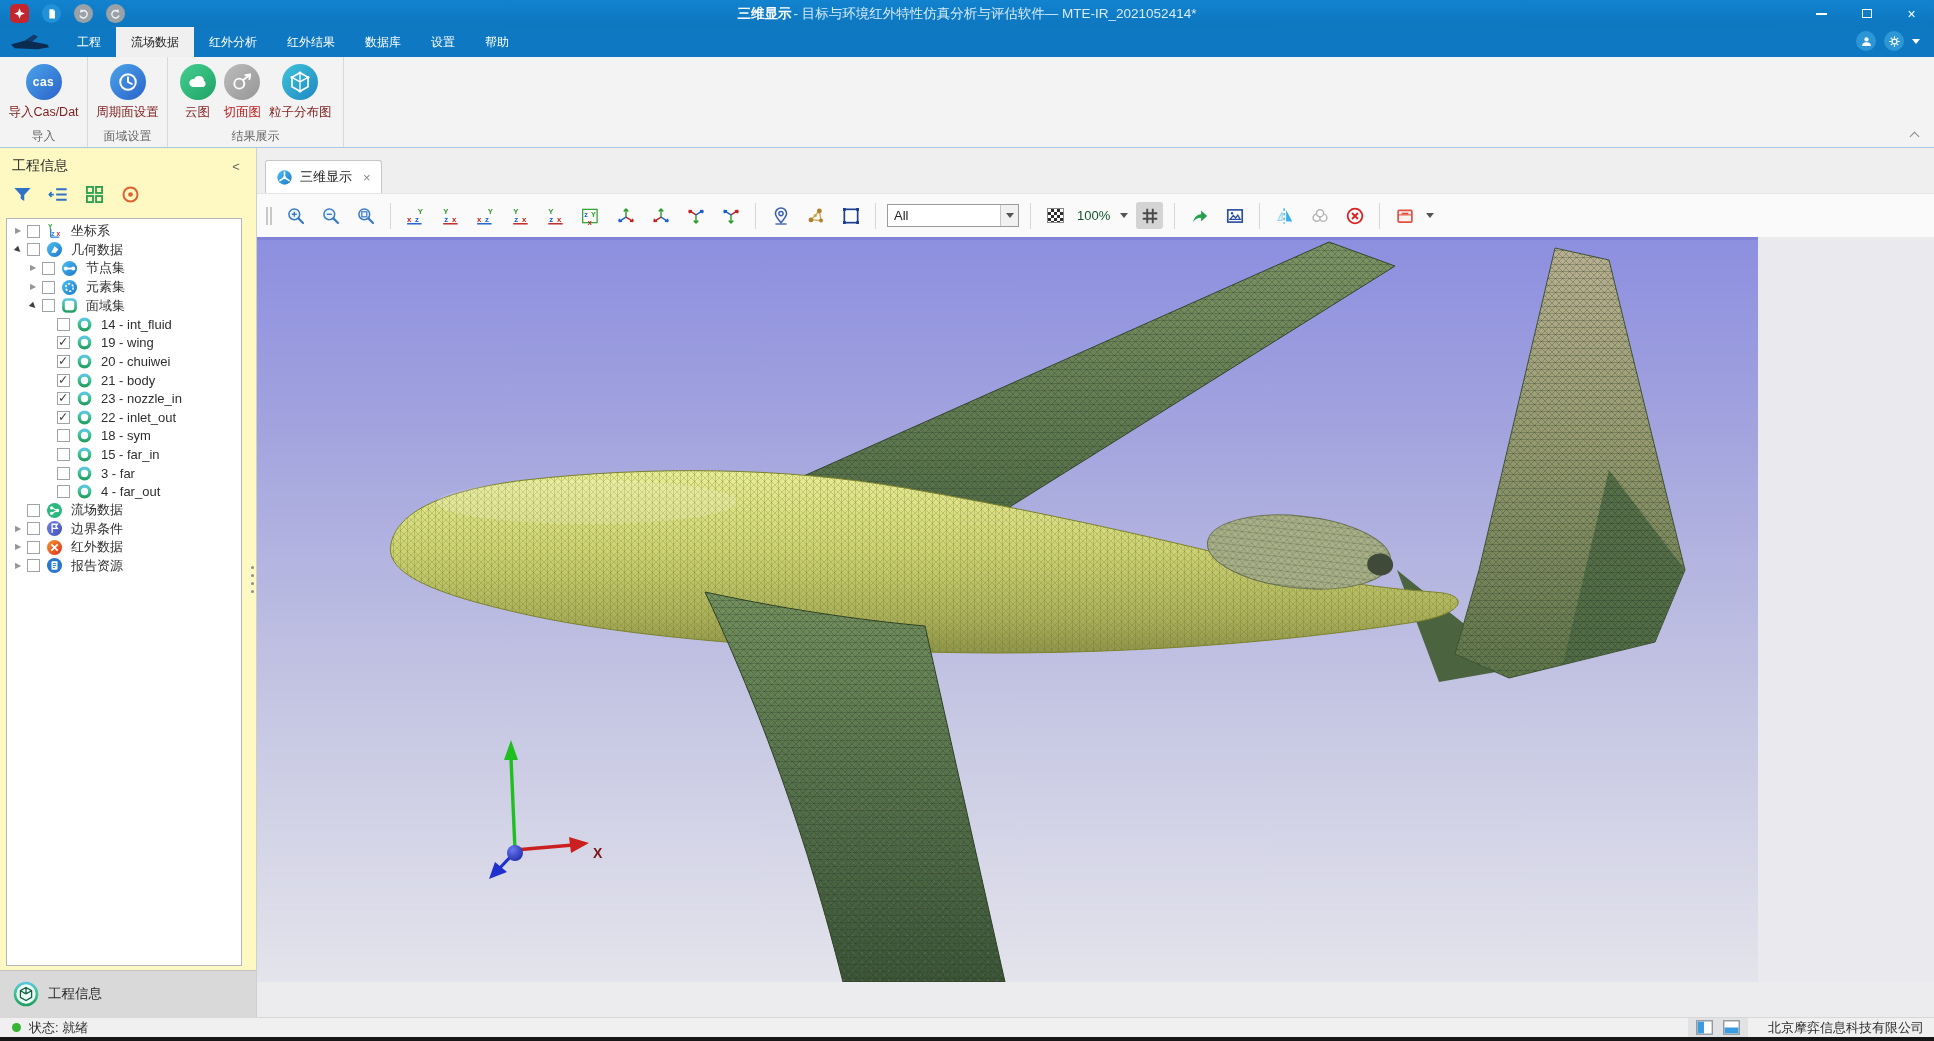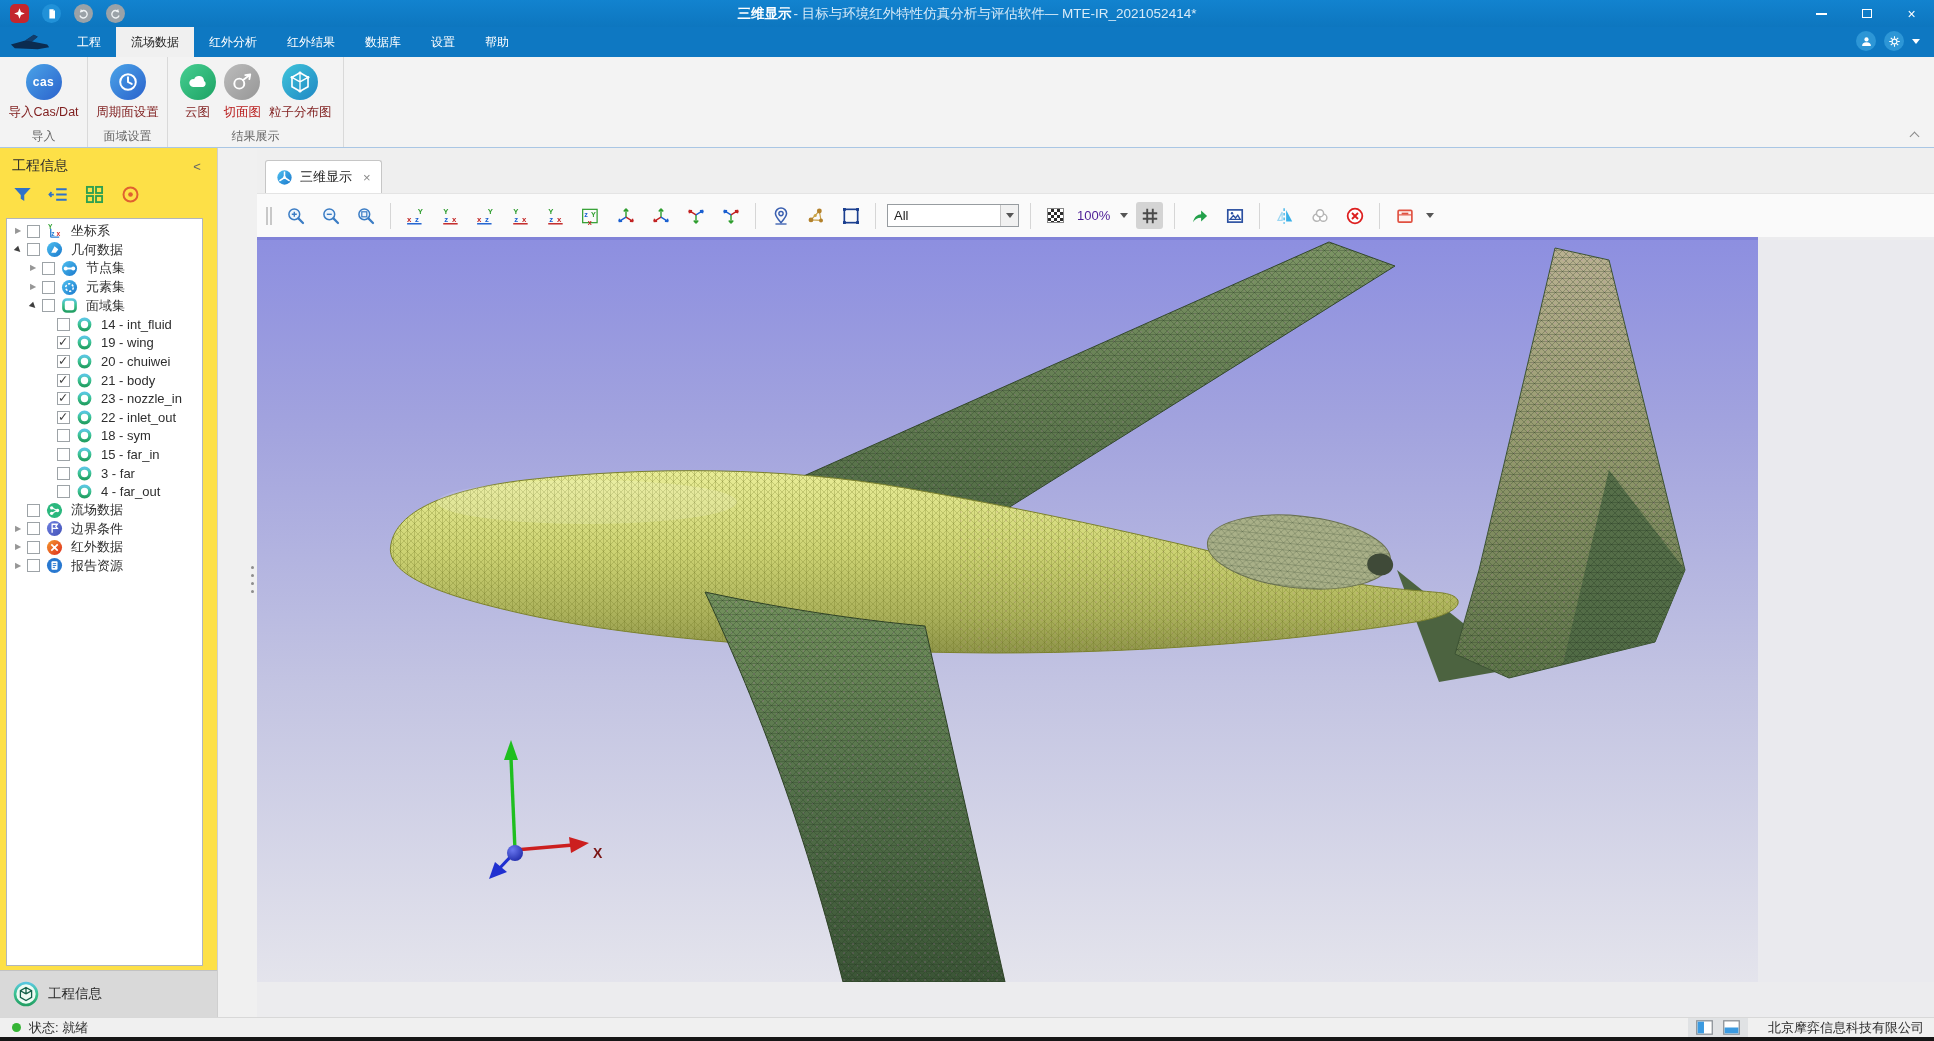--- a/index.html
+++ b/index.html
@@ -41,21 +41,21 @@
   .rico.gray{background:linear-gradient(135deg,#bcbcbc,#969696)}
   .rico.teal{background:linear-gradient(135deg,#3fc4da,#1f87c4)}
   .cas-text{color:#fff;font-size:12px;font-weight:bold;letter-spacing:.5px}
   .rlabel{font-size:12.5px;color:#7f1d1d;white-space:nowrap}
   .rbtn.disabled .rlabel{color:#b91c1c}
   .glabel{position:absolute;bottom:2px;left:0;right:0;text-align:center;font-size:12px;color:#666}
   #ribbon-collapse{position:absolute;right:14px;top:131px;width:12px;height:8px}
   #ribbon-collapse i{display:block;width:7px;height:7px;border-left:1.6px solid #8a8a8a;border-top:1.6px solid #8a8a8a;transform:rotate(45deg);margin:2px auto}
 
   
-  #leftpanel{position:absolute;left:0;top:148px;width:218px;height:869px;background:#fde047;border-right:1px solid #cfcfcf}
+  #leftpanel{position:absolute;left:0;top:148px;width:257px;height:869px;background:#fef9c3;border-right:1px solid #cfcfcf}
   .lp-head{display:flex;align-items:center;justify-content:space-between;padding:9px 12px 2px;font-size:14px;color:#2c2c2c}
   .lp-collapse{color:#666;font-size:13px;width:16px;text-align:center}
   .lp-tools{display:flex;gap:15px;padding:7px 12px 4px;align-items:center}
   .lp-tools svg{width:21px;height:21px}
   .lp-tree{position:absolute;top:70px;left:6px;right:14px;bottom:51px;background:#fff;border:1px solid #b2b6ba;padding-top:3px;overflow:hidden}
   .trow{display:flex;align-items:center;height:18.6px;padding-left:8px;white-space:nowrap}
   .tw0{width:0}.tw1{width:15px}.tw2{width:30px}
   .arr{width:12px;flex:0 0 12px;font-size:8px;color:#969696;line-height:1}
   .arr.open{color:#3f3f3f}
   .arr.open i{display:inline-block;font-style:normal;transform:rotate(45deg)}
@@ -78,21 +78,21 @@
   .vb svg{width:20px;height:20px}
   .vb.active{background:#d4d4d4}
   .vsep{width:1px;height:26px;background:#d6d6d6;margin:0 3px}
   .handle{display:flex;gap:2px;margin-right:2px}
   .handle i{width:2px;height:18px;background:#c8c8c8}
   .combo{width:132px;height:23px;background:#fff;border:1px solid #979ca0;display:flex;align-items:center}
   .combo .val{flex:1;padding-left:6px;font-size:13px;color:#222}
   .combo .dbtn{width:18px;height:100%;border-left:1px solid #c6c6c6;background:#f1f1f1;display:flex;align-items:center;justify-content:center}
   .caret-g{width:0;height:0;border-left:4px solid transparent;border-right:4px solid transparent;border-top:5px solid #555}
   .checker{width:17px;height:15px;border:1px solid #888;background-image:repeating-conic-gradient(#2c2c2c 0 25%,#fff 0 50%);background-size:6px 6px}
-  .zoomtxt{font-size:13px;color:#4c1d95;display:flex;align-items:center;gap:10px}
+  .zoomtxt{font-size:13px;color:#14532d;display:flex;align-items:center;gap:10px}
   .vline{height:3px;background:#8183d8;width:1501px}
   .vrow{display:flex;height:742px}
   .viewport{width:1501px;height:742px;position:relative;overflow:hidden}
   .vfiller{flex:1;background:#eaeaee}
   .msgbar{height:34px;background:#f1f1f1;border-top:1px solid #dbdbdb;display:flex;align-items:center;padding-left:11px;font-size:14px;color:#2b2b2b}
 
   
   #statusbar{position:absolute;left:0;top:1017px;width:1934px;height:20px;background:#f0f0f0;border-top:1px solid #d8d8d8;display:flex;align-items:center;font-size:13px;color:#2e2e2e}
   .sdot{width:9px;height:9px;border-radius:50%;background:#35b435;margin:0 8px 0 12px}
   #sb-right{position:absolute;right:10px;top:0;height:19px;display:flex;align-items:center;gap:20px}

